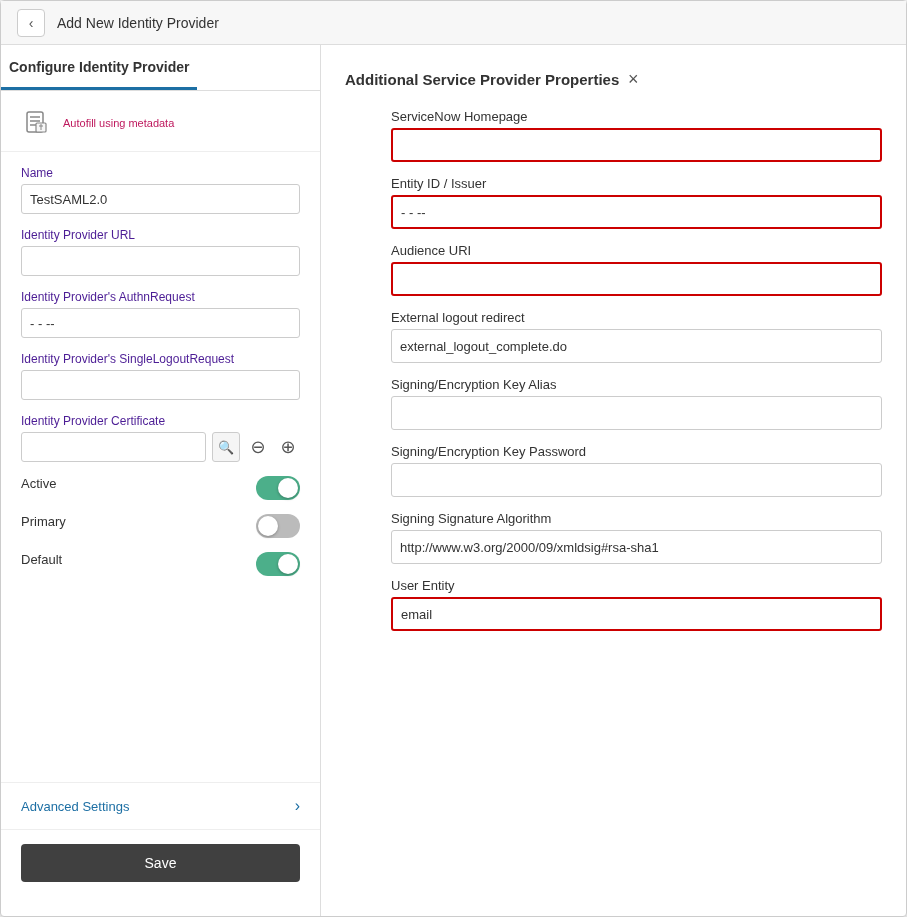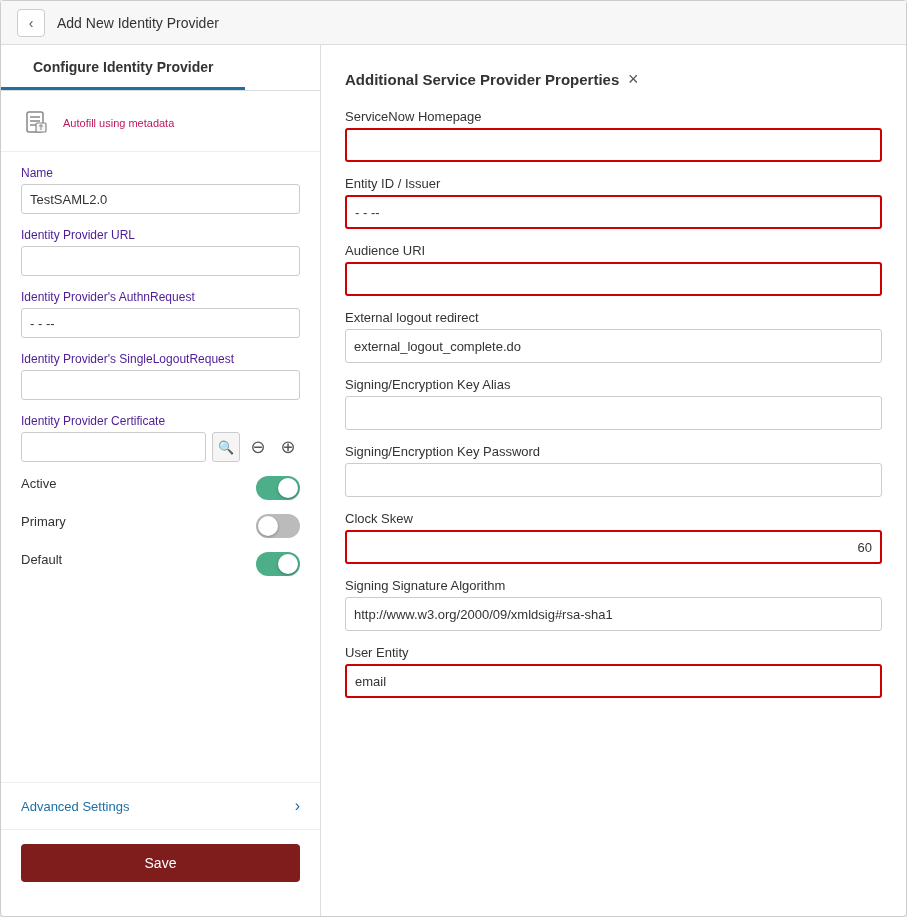--- a/index.html
+++ b/index.html
@@ -57,21 +57,21 @@
     }
     
     .left-panel {
       width: 320px;
       border-right: 1px solid #ddd;
       display: flex;
       flex-direction: column;
       padding-bottom: 20px;
     }
     .tab-header {
-      padding: 14px 32px 12px;
+      padding: 14px 8px 12px;
       font-weight: 700;
       font-size: 14px;
       color: #333;
       border-bottom: 3px solid #1d6fa4;
       display: inline-block;
       margin-bottom: 0;
     }
     .tab-border {
       border-bottom: 1px solid #ddd;
       padding-bottom: 0;
@@ -205,21 +205,21 @@
       font-size: 16px;
       color: #1d6fa4;
     }
     .save-btn-row {
       padding: 14px 20px;
       border-top: 1px solid #eee;
     }
     .save-btn {
       width: 100%;
       height: 38px;
-      background: #7f1d1d;
+      background: #404040;
       color: #fff;
       border: none;
       border-radius: 4px;
       font-size: 14px;
       cursor: pointer;
       font-weight: 500;
     }
 
     
     .right-panel {
@@ -246,20 +246,21 @@
       background: transparent;
       cursor: pointer;
       font-size: 18px;
       color: #555;
       display: flex;
       align-items: center;
       justify-content: center;
     }
     .right-field-group {
       margin-bottom: 14px;
+      margin-left: 46px;
     }
     .right-field-label {
       font-size: 13px;
       color: #333;
       margin-bottom: 4px;
       display: block;
     }
     .right-field-input {
       width: 100%;
       height: 34px;
@@ -408,24 +409,20 @@
       <div class="right-field-group">
         <label class="right-field-label">Signing/Encryption Key Alias</label>
         <input class="right-field-input" type="text" value="" style="">
       </div>
 
       <div class="right-field-group">
         <label class="right-field-label">Signing/Encryption Key Password</label>
         <input class="right-field-input" type="password" value="" style="">
       </div>
 
-      <div class="right-field-group">
-        <label class="right-field-label">Clock Skew</label>
-        <input class="right-field-input field-error value-right" type="text" value="60" style="text-align: right;">
-      </div>
 
       <div class="right-field-group">
         <label class="right-field-label">Signing Signature Algorithm</label>
         <input class="right-field-input" type="text" value="http://www.w3.org/2000/09/xmldsig#rsa-sha1" style="">
       </div>
 
       <div class="right-field-group">
         <label class="right-field-label">User Entity</label>
         <input class="right-field-input field-error" type="text" value="email" style="">
       </div>

